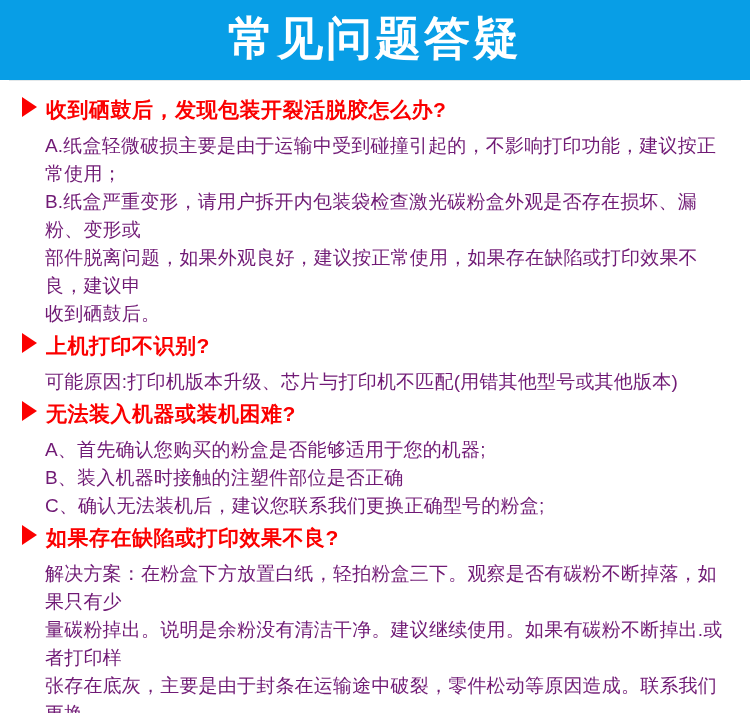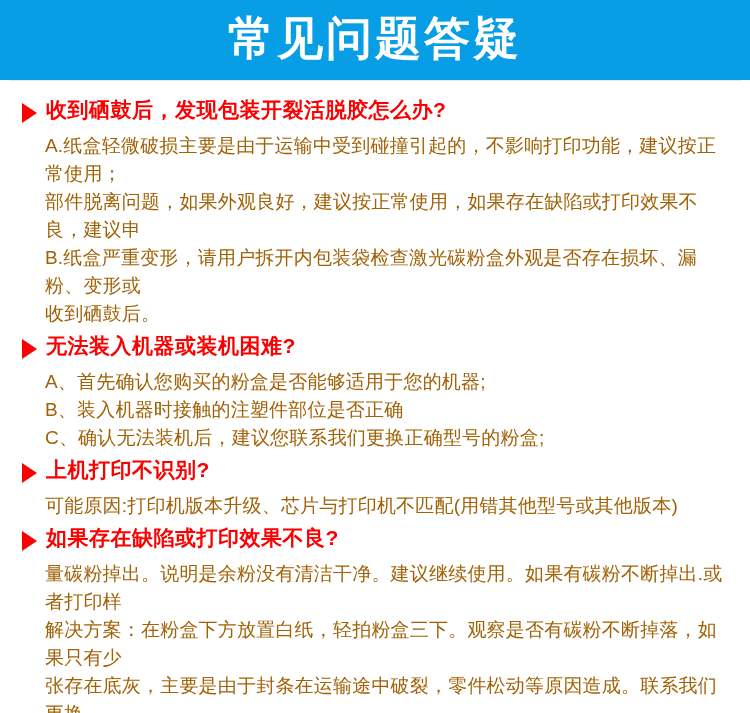--- a/index.html
+++ b/index.html
@@ -28,21 +28,21 @@
     line-height: 1;
     padding-bottom: 4px;
   }
   .content {
     padding: 17px 22px 0 22px;
   }
   .section { margin-top: 5px; }
   .section:first-child { margin-top: 0; }
   .question {
     display: flex;
-    align-items: flex-end;
+    align-items: flex-start;
     margin-bottom: 9px;
     height: 26px;
   }
   .tri {
     width: 0;
     height: 0;
     border-left: 15px solid #fb0000;
     border-top: 10px solid transparent;
     border-bottom: 10px solid transparent;
     margin-right: 9px;
@@ -50,21 +50,21 @@
   }
   .q-text {
     color: #fb0000;
     font-size: 21px;
     font-weight: bold;
     line-height: 26px;
     letter-spacing: 0.5px;
   }
   .answers { margin-left: 23px; }
   .a-line {
-    color: #a16207;
+    color: #701a75;
     font-size: 19px;
     line-height: 28px;
     letter-spacing: 0.2px;
   }
 </style>
 </head>
 <body>
 
 <div class="header">
   <div class="page-title">常见问题答疑</div>
@@ -72,53 +72,53 @@
 
 <div class="content">
 
   <div class="section">
     <div class="question">
       <span class="tri"></span>
       <span class="q-text">收到硒鼓后，发现包装开裂活脱胶怎么办?</span>
     </div>
     <div class="answers">
       <div class="a-line">A.纸盒轻微破损主要是由于运输中受到碰撞引起的，不影响打印功能，建议按正常使用；</div>
+      <div class="a-line">B.纸盒严重变形，请用户拆开内包装袋检查激光碳粉盒外观是否存在损坏、漏粉、变形或</div>
       <div class="a-line">部件脱离问题，如果外观良好，建议按正常使用，如果存在缺陷或打印效果不良，建议申</div>
-      <div class="a-line">B.纸盒严重变形，请用户拆开内包装袋检查激光碳粉盒外观是否存在损坏、漏粉、变形或</div>
       <div class="a-line">收到硒鼓后。</div>
+    </div>
+  </div>
+
+  <div class="section">
+    <div class="question">
+      <span class="tri"></span>
+      <span class="q-text">上机打印不识别?</span>
+    </div>
+    <div class="answers">
+      <div class="a-line">可能原因:打印机版本升级、芯片与打印机不匹配(用错其他型号或其他版本)</div>
     </div>
   </div>
 
   <div class="section">
     <div class="question">
       <span class="tri"></span>
       <span class="q-text">无法装入机器或装机困难?</span>
     </div>
     <div class="answers">
       <div class="a-line">A、首先确认您购买的粉盒是否能够适用于您的机器;</div>
       <div class="a-line">B、装入机器时接触的注塑件部位是否正确</div>
       <div class="a-line">C、确认无法装机后，建议您联系我们更换正确型号的粉盒;</div>
     </div>
   </div>
 
   <div class="section">
     <div class="question">
       <span class="tri"></span>
-      <span class="q-text">上机打印不识别?</span>
-    </div>
-    <div class="answers">
-      <div class="a-line">可能原因:打印机版本升级、芯片与打印机不匹配(用错其他型号或其他版本)</div>
-    </div>
-  </div>
-
-  <div class="section">
-    <div class="question">
-      <span class="tri"></span>
       <span class="q-text">如果存在缺陷或打印效果不良?</span>
     </div>
     <div class="answers">
+      <div class="a-line">解决方案：在粉盒下方放置白纸，轻拍粉盒三下。观察是否有碳粉不断掉落，如果只有少</div>
       <div class="a-line">量碳粉掉出。说明是余粉没有清洁干净。建议继续使用。如果有碳粉不断掉出.或者打印样</div>
-      <div class="a-line">解决方案：在粉盒下方放置白纸，轻拍粉盒三下。观察是否有碳粉不断掉落，如果只有少</div>
       <div class="a-line">张存在底灰，主要是由于封条在运输途中破裂，零件松动等原因造成。联系我们更换。</div>
     </div>
   </div>
 
 </div>
 
 </body></html>

